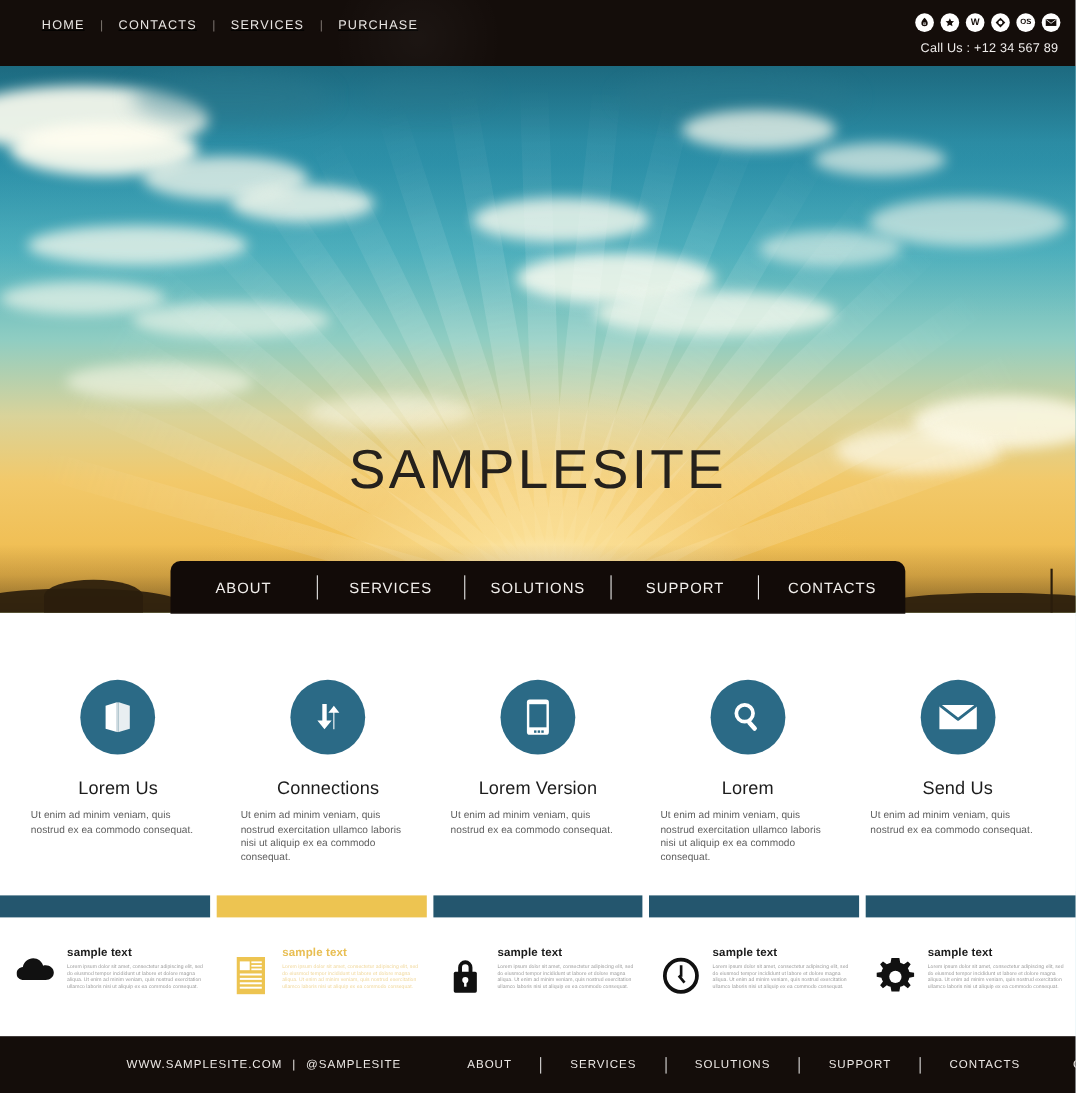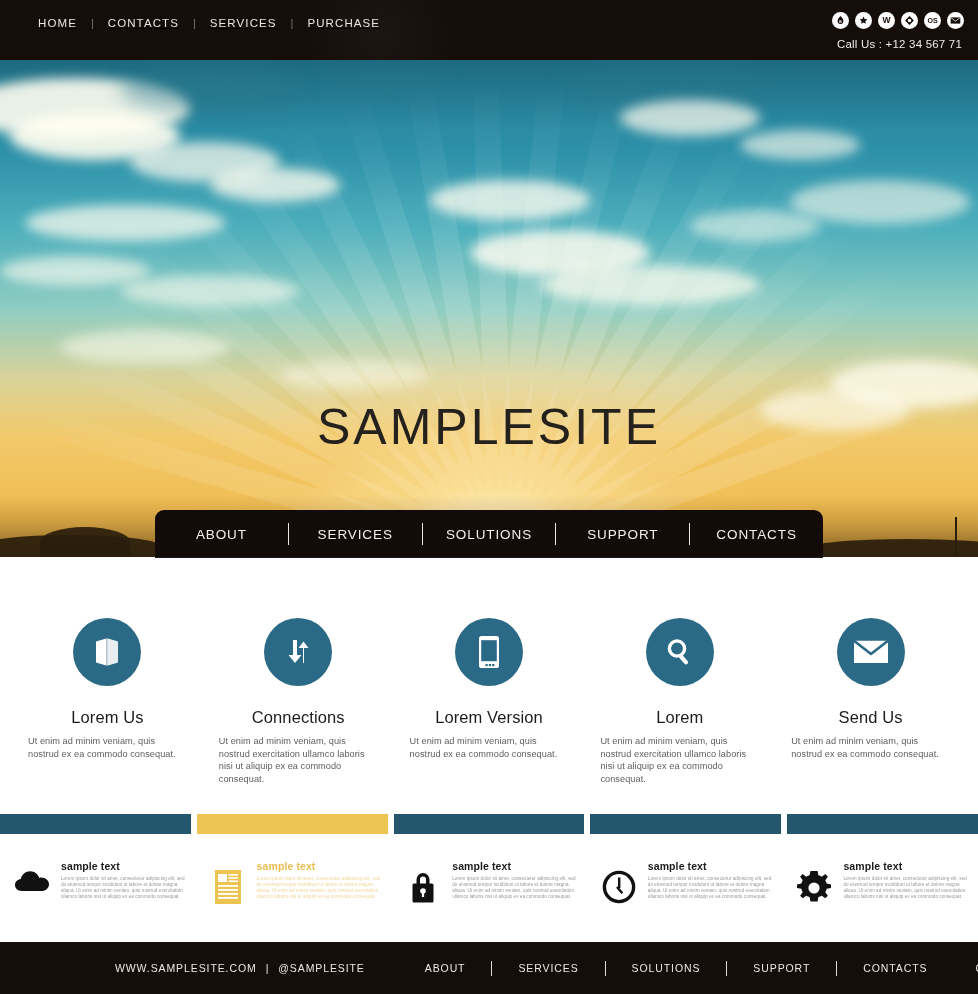--- a/index.html
+++ b/index.html
@@ -187,21 +187,21 @@
       </span>
       <span class="sico" style="font-size:7px;">OS</span>
       <span class="sico">
         <svg width="11" height="9" viewBox="0 0 16 12" aria-hidden="true">
           <rect x="1" y="1.5" width="14" height="9" fill="#140d0a"></rect>
           <path d="M1.6 2.2L8 7l6.4-4.8" stroke="#fff" stroke-width="1.1" fill="none"></path>
         </svg>
       </span>
     </div>
 
-    <div class="callus">Call Us : +12 34 567 71</div>
+    <div class="callus">Call Us : +12 34 567 89</div>
   </div>
 
   <div class="hero">
     <div class="sky"></div>
 
     <div class="clouds">
       <div class="cl" style="left:-40px;top:18px;width:230px;height:60px;"></div>
       <div class="cl" style="left:10px;top:52px;width:170px;height:48px;"></div>
       <div class="cl" style="left:130px;top:82px;width:150px;height:40px;opacity:.8;"></div>
       <div class="cld" style="left:120px;top:6px;width:180px;height:46px;"></div>

